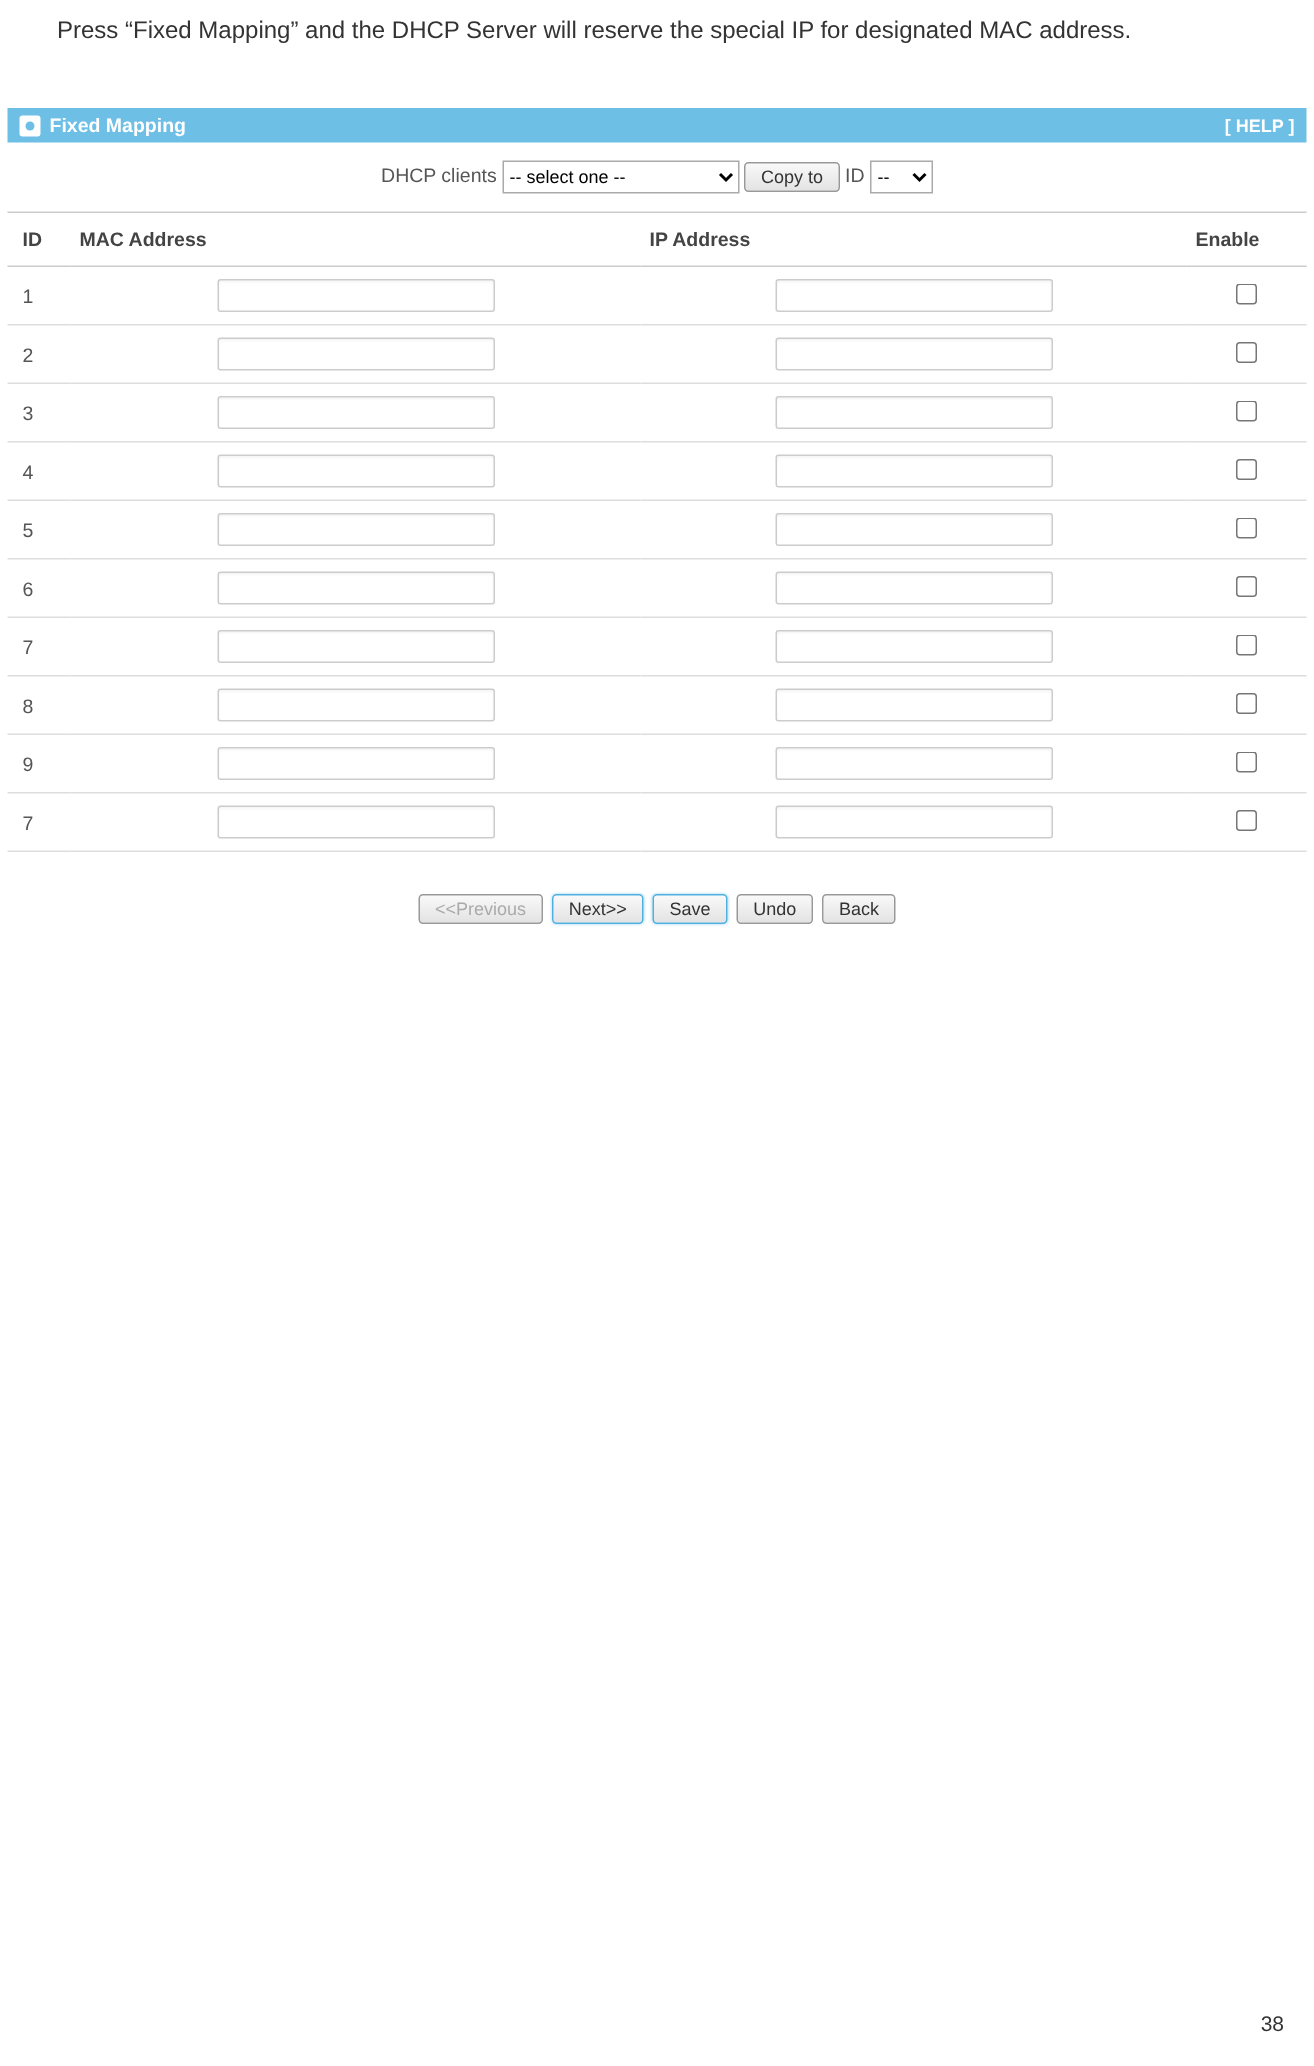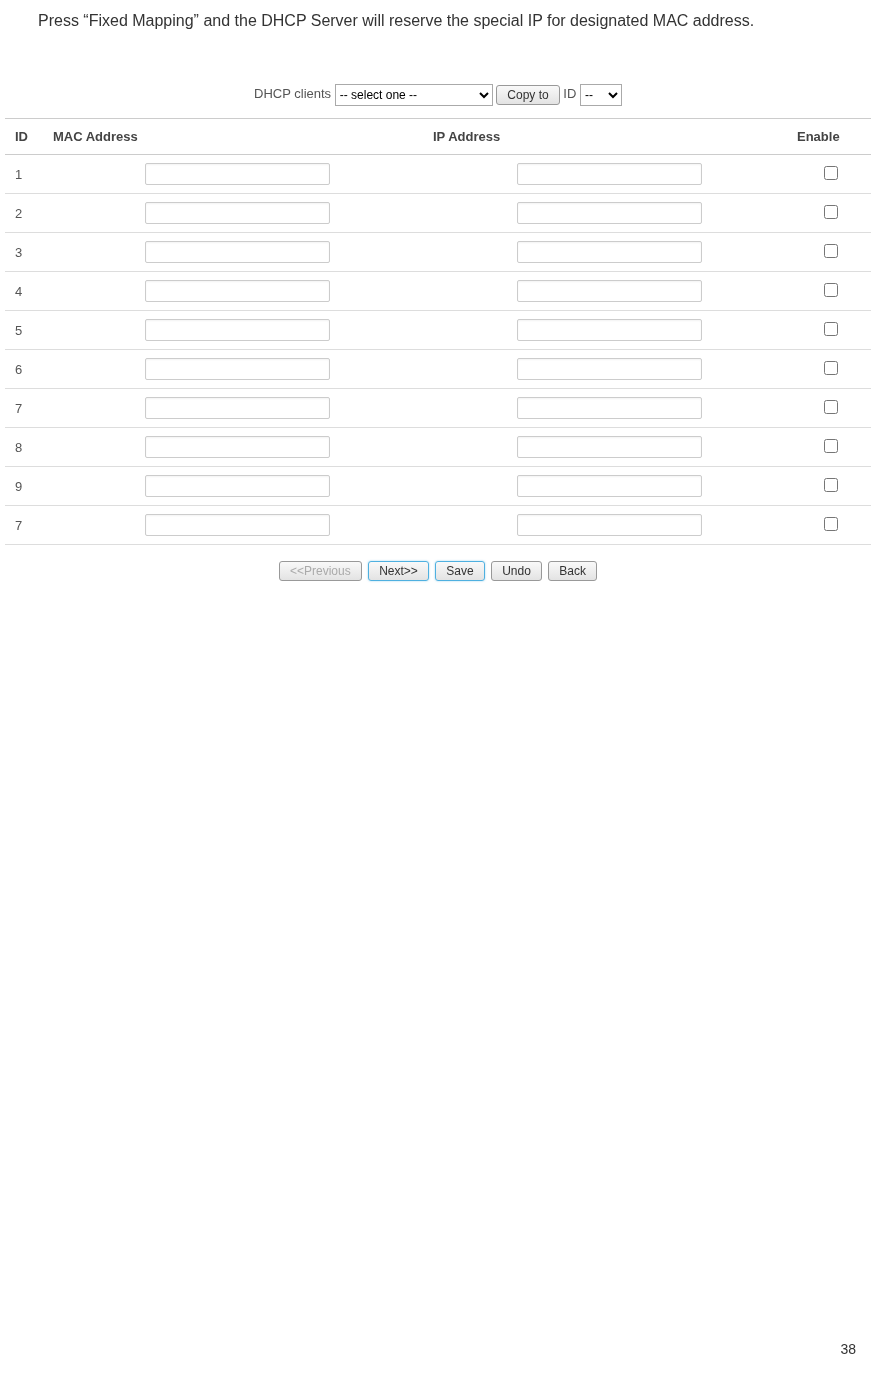--- a/index.html
+++ b/index.html
@@ -138,21 +138,21 @@
     }
     input[type="checkbox"] {
       width: 14px;
       height: 14px;
     }
     .bottom-controls {
       text-align: center;
       padding: 12px 0;
     }
     .bottom-controls .btn {
-      margin: 4px 1px;
+      margin: 16px 1px;
     }
     .page-number {
       position: absolute;
       bottom: 20px;
       right: 20px;
       font-size: 14px;
       color: #333;
       margin-top: 35px;
     }
     .page-wrap {
@@ -161,20 +161,27 @@
     }
   </style>
 </head>
 <body>
 
 <div class="page-wrap">
 
   <div class="intro-text">Press “Fixed Mapping” and the DHCP Server will reserve the special IP for designated MAC address.</div>
 
   <div class="panel">
+    <div class="panel-header">
+      <div class="panel-header-left">
+        <span class="panel-icon"></span>
+        <span>Fixed Mapping</span>
+      </div>
+      <a href="#" class="help-link">[ HELP ]</a>
+    </div>
 
     <div class="top-controls">
       <span>DHCP clients</span>
       <select class="client-select">
         <option>-- select one --</option>
       </select>
       <button class="btn">Copy to</button>
       <span>ID</span>
       <select class="id-select">
         <option>--</option>

